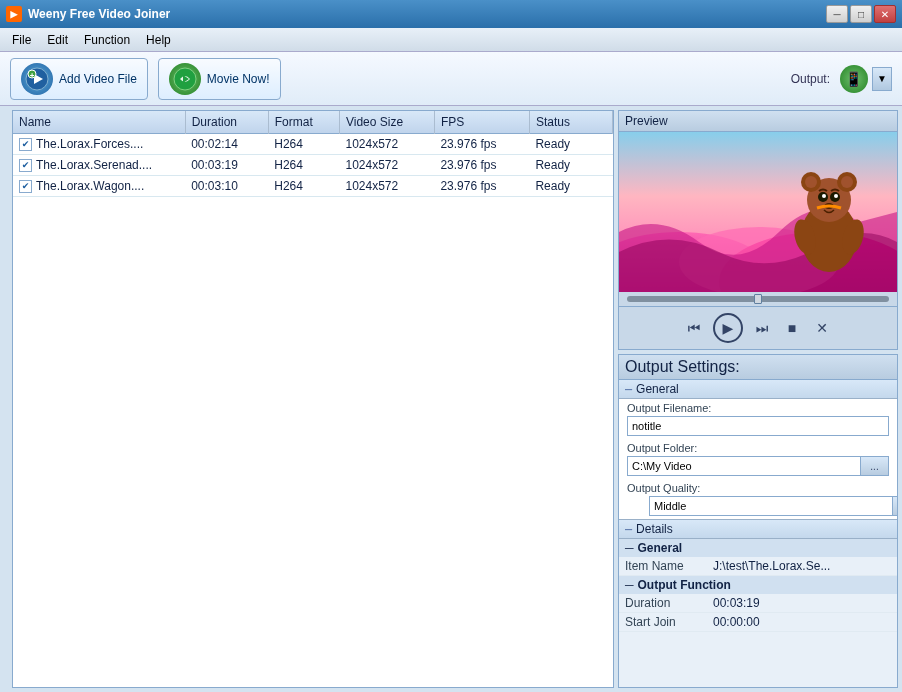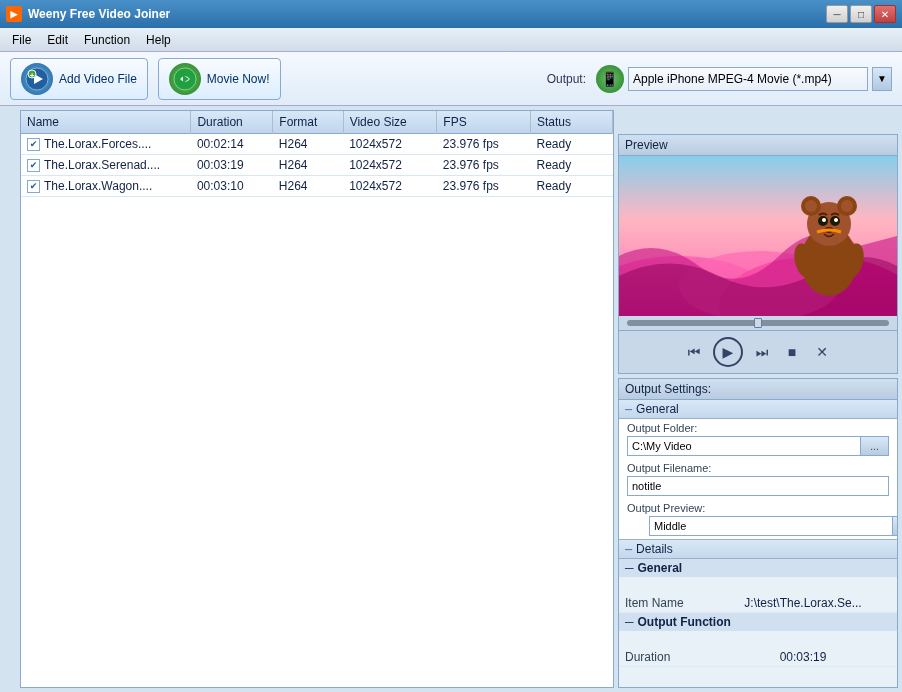--- a/index.html
+++ b/index.html
@@ -156,21 +156,21 @@
     .main-content {
       display: flex;
       height: calc(692px - 28px - 24px - 54px);
     }
 
     
     .left-panel {
       flex: 1;
       background: white;
       border: 1px solid #88aace;
-      margin: 4px 4px 4px 20px;
+      margin: 4px 4px 4px 12px;
       overflow: hidden;
     }
 
     
     .file-table {
       width: 100%;
       border-collapse: collapse;
       font-size: 12px;
     }
     .file-table thead tr {
@@ -216,21 +216,20 @@
       display: flex;
       flex-direction: column;
       margin: 4px 4px 4px 0;
       gap: 4px;
     }
 
     
     .preview-section {
       border: 1px solid #88aace;
       background: #e8f0f8;
-      margin-top: 24px;
     }
     .preview-header {
       background: linear-gradient(to bottom, #d0e0f0, #b8cce0);
       padding: 3px 6px;
       font-size: 12px;
       color: #112244;
       border-bottom: 1px solid #88aace;
     }
     .preview-video {
       width: 100%;
@@ -303,21 +302,21 @@
       border: 1px solid #88aace;
       background: #e8f0f8;
       flex: 1;
       overflow: hidden;
       display: flex;
       flex-direction: column;
     }
     .output-settings-header {
       background: linear-gradient(to bottom, #d0e0f0, #b8cce0);
       padding: 3px 6px;
-      font-size: 12px;
+      font-size: 16px;
       color: #112244;
       border-bottom: 1px solid #88aace;
     }
     .settings-body {
       flex: 1;
       overflow-y: auto;
       padding: 0;
     }
 
     .section-collapse {
@@ -424,36 +423,34 @@
       padding: 2px 6px;
       font-weight: bold;
       color: #112244;
       display: flex;
       align-items: center;
       gap: 4px;
     }
     .details-row {
       display: flex;
       border-bottom: 1px solid #e0eaf2;
-      margin-top: 17px;
     }
     .details-key {
       width: 90px;
       padding: 2px 6px;
       color: #334455;
       flex-shrink: 0;
     }
     .details-val {
       flex: 1;
       padding: 2px 4px;
       color: #112244;
       overflow: hidden;
       text-overflow: ellipsis;
       white-space: nowrap;
-      text-align: center;
     }
 
     
     .settings-body::-webkit-scrollbar { width: 8px; }
     .settings-body::-webkit-scrollbar-track { background: #d8e8f0; }
     .settings-body::-webkit-scrollbar-thumb { background: #8aaccc; border-radius: 4px; }
   </style>
 </head>
 <body>
 
@@ -498,21 +495,20 @@
       </svg>
     </div>
     <span>Movie Now!</span>
   </div>
 
   <div class="toolbar-spacer"></div>
 
   <span class="output-label">Output:</span>
   <div class="output-select-wrap">
     <div class="output-phone-icon">📱</div>
-    <select class="output-select"><option>Apple iPhone MPEG-4 Movie (*.mp4)</option></select>
     <div class="output-dropdown-btn">▼</div>
   </div>
 </div>
 
 <div class="main-content">
 
   <div class="left-panel">
     <table class="file-table">
       <thead>
         <tr>
@@ -645,34 +641,34 @@
     <div class="output-settings-section">
       <div class="output-settings-header">Output Settings:</div>
       <div class="settings-body">
 
         <div class="section-collapse">
           <span class="collapse-icon">─</span>
           <span>General</span>
         </div>
 
         <div class="setting-row">
+          <div class="setting-label">Output Filename:</div>
+          <input type="text" class="setting-input" value="notitle" style="">
+        </div>
+
+        <div class="setting-row">
           <div class="setting-label">Output Folder:</div>
           <div class="folder-input-wrap">
             <input type="text" class="folder-input" value="C:\My Video" style="">
             <div class="browse-btn">...</div>
           </div>
         </div>
 
         <div class="setting-row">
-          <div class="setting-label">Output Filename:</div>
-          <input type="text" class="setting-input" value="notitle" style="">
-        </div>
-
-        <div class="setting-row">
-          <div class="setting-label">Output Preview:</div>
+          <div class="setting-label">Output Quality:</div>
           <div class="setting-select-wrap">
             <select class="setting-select">
               <option>Middle</option>
               <option>Low</option>
               <option>High</option>
             </select>
             <div class="setting-select-btn">▼</div>
           </div>
         </div>
 

